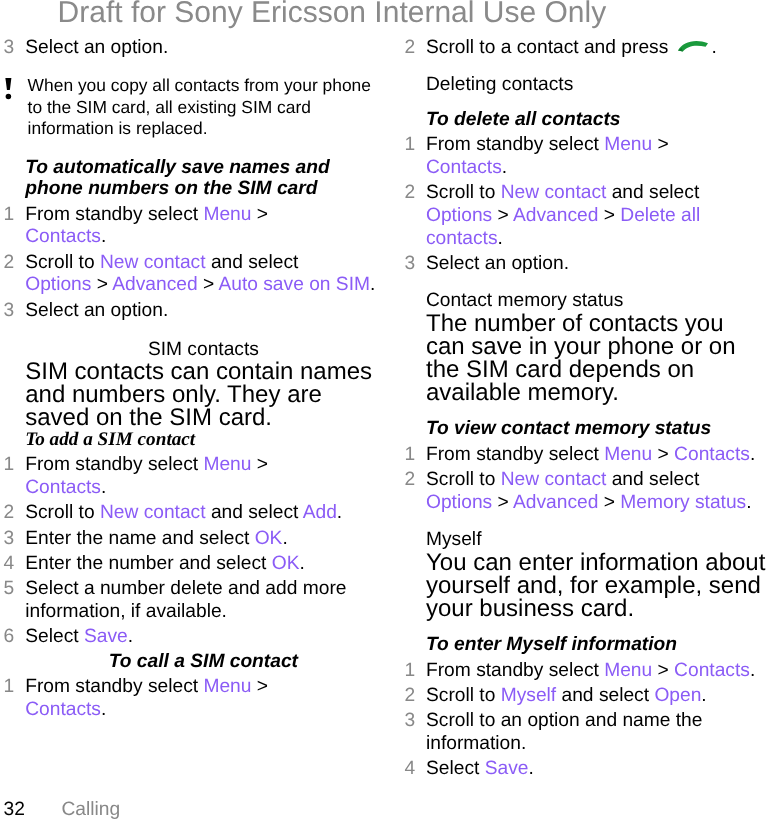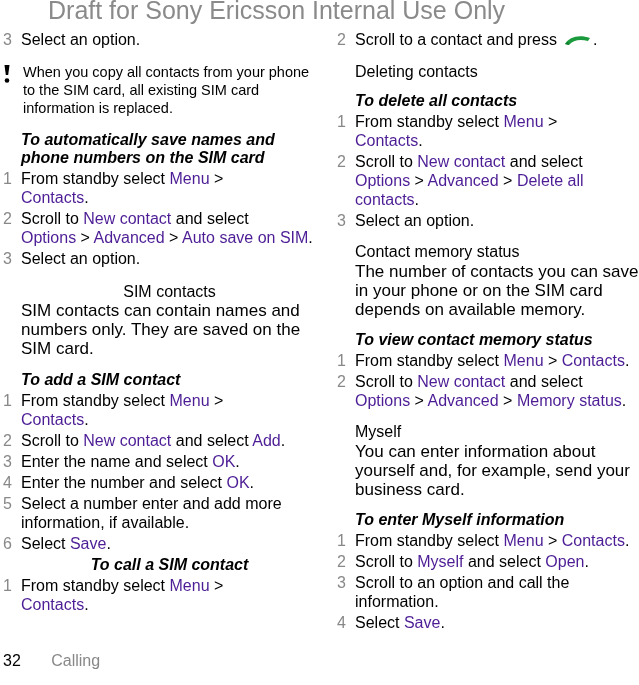--- a/index.html
+++ b/index.html
@@ -5,27 +5,27 @@
   html, body { margin:0; padding:0; background:#ffffff; }
   body { width:639px; height:685px; position:relative; overflow:hidden;
          font-family:"Liberation Sans", sans-serif; color:#000; }
   .draft { position:absolute; left:48px; top:-4px; font-size:25px; color:#8a8a8a;
            white-space:nowrap; letter-spacing:0; }
   .col { position:absolute; top:30px; }
   .left { left:3px; width:315px; }
   .right { left:337px; width:302px; }
   .step { position:relative; padding-left:18px; font-size:16px; line-height:19px; }
   .step .num { position:absolute; left:0; top:0; color:#888; width:14px; }
-  .red { color:#4c1d95; }
+  .red { color:#8b5cf6; }
   .subhead { padding-left:18px; font-size:16px; font-style:italic; font-weight:bold; line-height:18px; }
   .head { padding-left:18px; font-size:16px; font-weight:normal; line-height:19px; }
-  .para { padding-left:18px; font-size:17px; line-height:19px; }
+  .para { padding-left:18px; font-size:20px; line-height:19px; }
   .note { position:relative; padding-left:20px; font-size:14.5px; line-height:18px; }
   .note .warn { position:absolute; left:0px; top:2px; width:8px; }
-  .footer { position:absolute; left:3px; top:652px; font-size:16px; white-space:nowrap; }
+  .footer { position:absolute; left:3px; top:666px; font-size:16px; white-space:nowrap; }
   .footer .pg { color:#000; }
   .footer .sec { color:#888; margin-left:26px; }
   .phone { display:inline-block; vertical-align:middle; margin-left:6px; }
 </style>
 </head>
 <body>
 
 <div class="draft">Draft for Sony Ericsson Internal Use Only</div>
 
 <div class="col left">
@@ -54,40 +54,40 @@
     <span>Scroll to </span><span class="red">New contact</span><span> and select </span><br><span class="red">Options</span><span> &gt; </span><span class="red">Advanced</span><span> &gt; </span><span class="red">Auto save on SIM</span><span>.</span>
   </div>
   <div class="step" style="margin-top:2px;">
     <span class="num">3</span>
     <span>Select an option.</span>
   </div>
 
   <div class="head" style="margin-top:14px;text-align:center;">SIM contacts</div>
   <div class="para">SIM contacts can contain names and numbers only. They are saved on the SIM card.</div>
 
-  <div class="subhead" style="margin-top:13px;">To add a SIM contact</div>
+  <div class="subhead" style="font-family:Liberation Serif, serif;">To add a SIM contact</div>
   <div class="step" style="margin-top:2px;">
     <span class="num">1</span>
     <span>From standby select </span><span class="red">Menu</span><span> &gt; </span><br><span class="red">Contacts</span><span>.</span>
   </div>
   <div class="step" style="margin-top:2px;">
     <span class="num">2</span>
     <span>Scroll to </span><span class="red">New contact</span><span> and select </span><span class="red">Add</span><span>.</span>
   </div>
   <div class="step" style="margin-top:2px;">
     <span class="num">3</span>
     <span>Enter the name and select </span><span class="red">OK</span><span>.</span>
   </div>
   <div class="step" style="margin-top:2px;">
     <span class="num">4</span>
     <span>Enter the number and select </span><span class="red">OK</span><span>.</span>
   </div>
   <div class="step" style="margin-top:2px;">
     <span class="num">5</span>
-    <span>Select a number enter and add more information, if available.</span>
+    <span>Select a number delete and add more information, if available.</span>
   </div>
   <div class="step" style="margin-top:2px;">
     <span class="num">6</span>
     <span>Select </span><span class="red">Save</span><span>.</span>
   </div>
 
   <div class="subhead" style="margin-top:3px;text-align:center;">To call a SIM contact</div>
   <div class="step" style="margin-top:2px;">
     <span class="num">1</span>
     <span>From standby select </span><span class="red">Menu</span><span> &gt; </span><br><span class="red">Contacts</span><span>.</span>
@@ -136,21 +136,21 @@
   <div class="step" style="margin-top:2px;">
     <span class="num">1</span>
     <span>From standby select </span><span class="red">Menu</span><span> &gt; </span><span class="red">Contacts</span><span>.</span>
   </div>
   <div class="step" style="margin-top:2px;">
     <span class="num">2</span>
     <span>Scroll to </span><span class="red">Myself</span><span> and select </span><span class="red">Open</span><span>.</span>
   </div>
   <div class="step" style="margin-top:2px;">
     <span class="num">3</span>
-    <span>Scroll to an option and call the information.</span>
+    <span>Scroll to an option and name the information.</span>
   </div>
   <div class="step" style="margin-top:2px;">
     <span class="num">4</span>
     <span>Select </span><span class="red">Save</span><span>.</span>
   </div>
 </div>
 
 <div class="footer">
   <span class="pg">32</span>
   <span class="sec">Calling</span>

